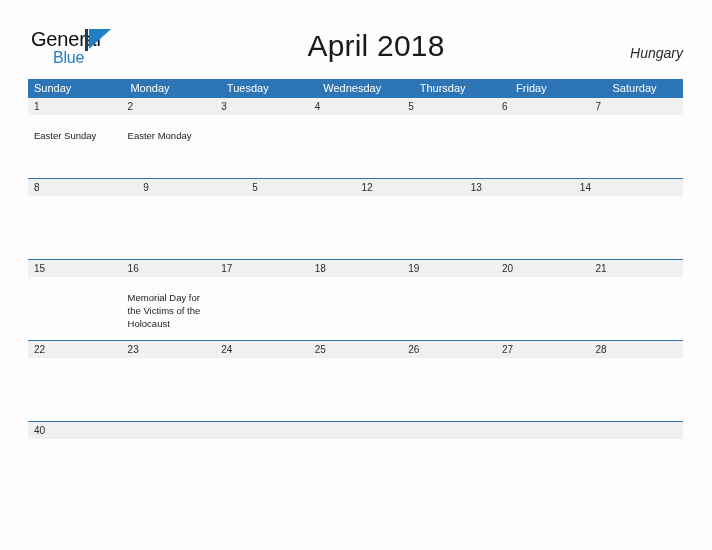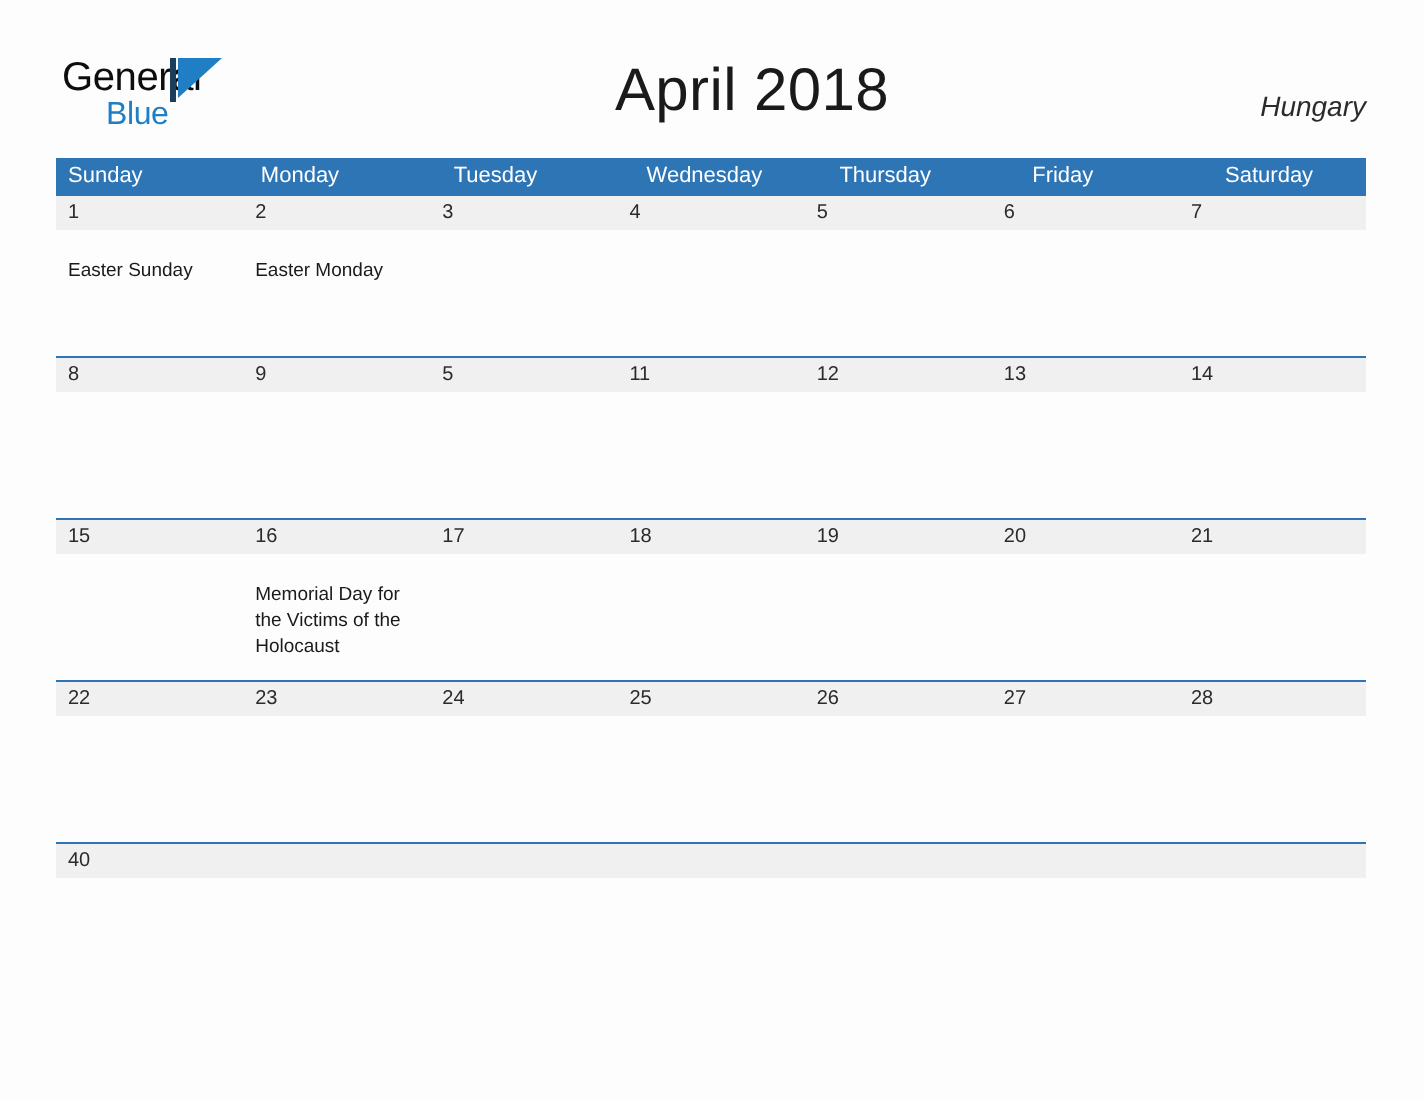--- a/index.html
+++ b/index.html
@@ -220,21 +220,20 @@
         <div class="event-cell"></div>
         <div class="event-cell"></div>
       </div>
     </div>
 
     <div class="week-row">
       <div class="date-band">
         <div class="date-cell">8</div>
         <div class="date-cell">9</div>
         <div class="date-cell">5</div>
-        <div class="date-cell">11</div>
         <div class="date-cell">12</div>
         <div class="date-cell">13</div>
         <div class="date-cell">14</div>
       </div>
       <div class="event-band">
         <div class="event-cell"></div>
         <div class="event-cell"></div>
         <div class="event-cell"></div>
         <div class="event-cell"></div>
         <div class="event-cell"></div>

